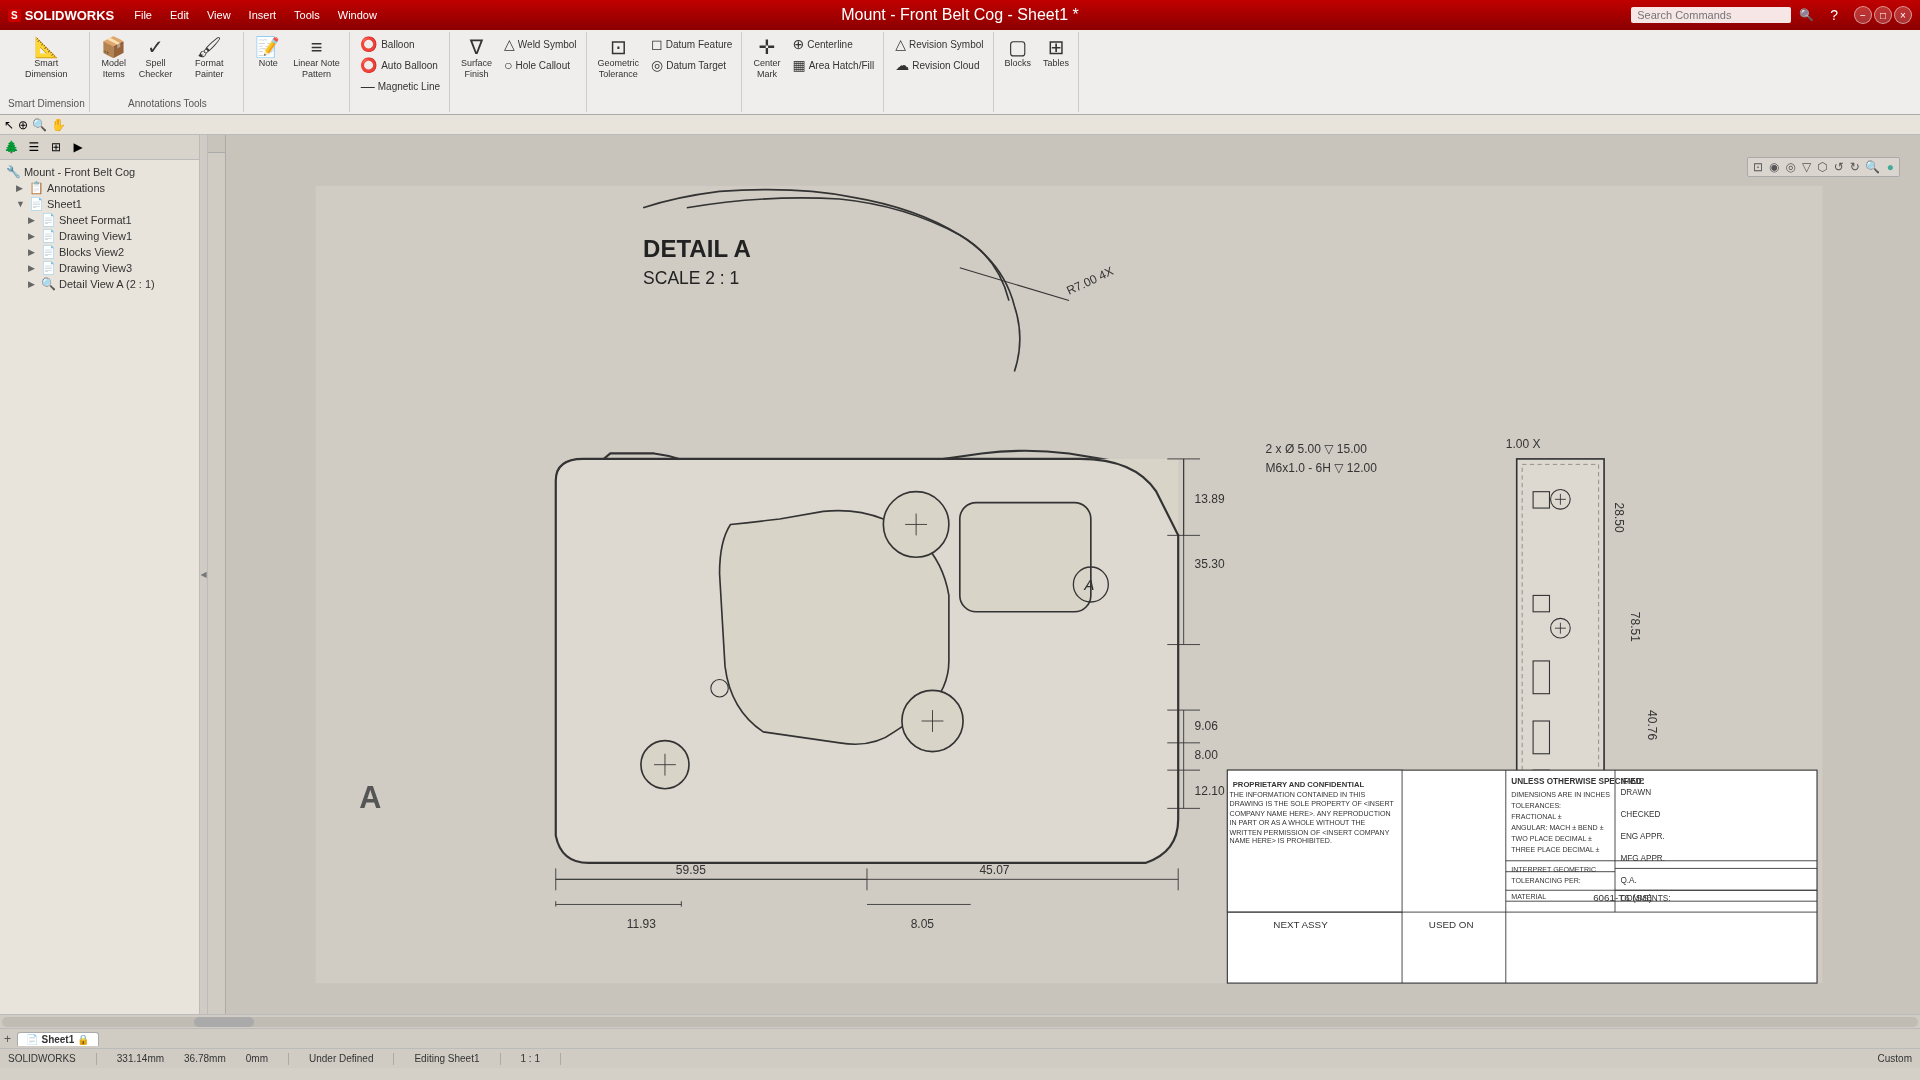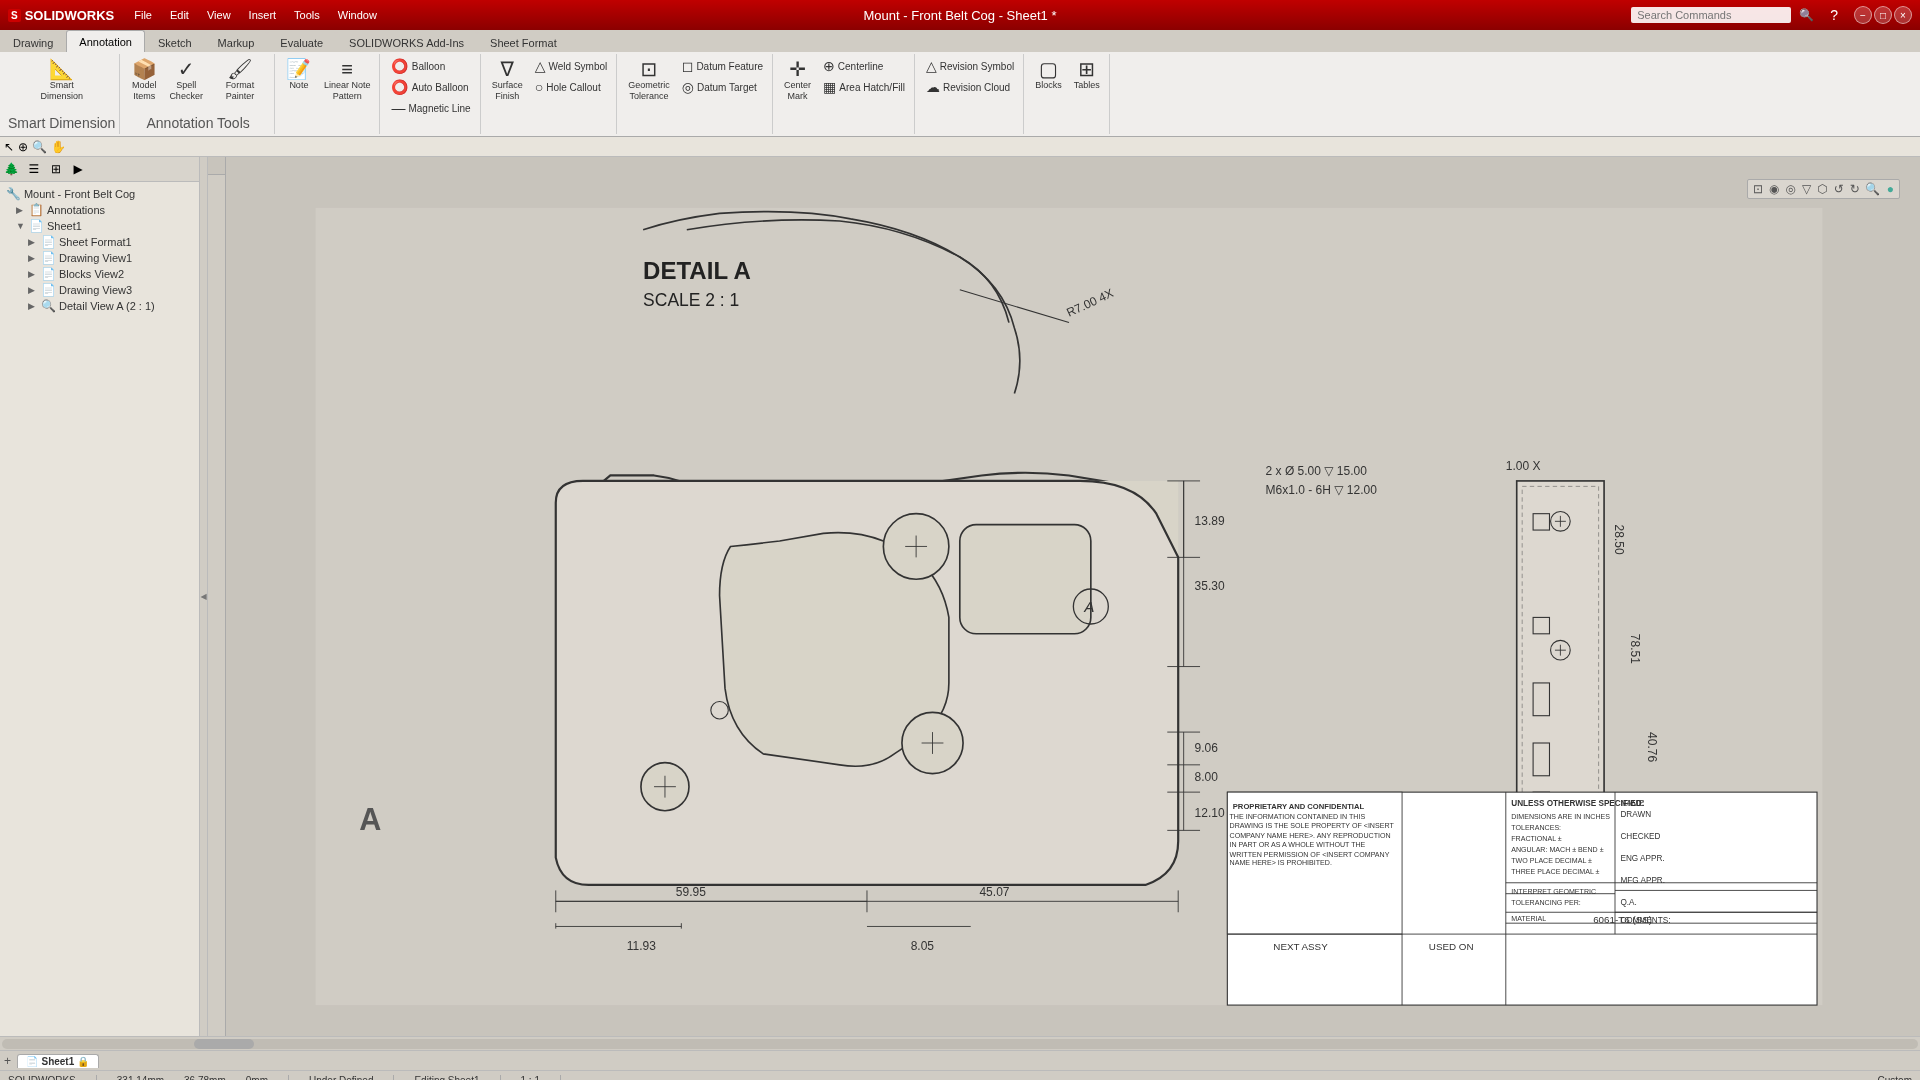--- a/index.html
+++ b/index.html
@@ -11,21 +11,21 @@
       background: linear-gradient(to bottom, #c00000, #8b0000);
       display: flex;
       align-items: center;
       padding: 0 8px;
       color: white;
       position: relative;
     }
     #titlebar .logo { font-weight: bold; font-size: 13px; color: white; margin-right: 12px; display: flex; align-items: center; gap: 4px; }
     #titlebar .menu-items { display: flex; gap: 2px; justify-content: space-between; }
     #titlebar .menu-item { padding: 2px 8px; cursor: pointer; border-radius: 2px; font-size: 11px; color: white; }
-    #titlebar .title-center { position: absolute; left: 50%; transform: translateX(-50%); font-size: 13px; color: white; }
+    #titlebar .title-center { position: absolute; left: 50%; transform: translateX(-50%); font-size: 16px; color: white; }
     #titlebar .right-controls { margin-left: auto; display: flex; align-items: center; gap: 8px; }
     #titlebar .search-box { background: rgba(255,255,255,0.9); border: none; border-radius: 2px; padding: 2px 6px; font-size: 11px; width: 160px; color: #333; }
     #titlebar .win-btns { display: flex; gap: 2px; margin-left: 8px; }
     #titlebar .win-btn { width: 18px; height: 18px; border-radius: 50%; border: 1px solid rgba(255,255,255,0.5); background: rgba(255,255,255,0.2); color: white; font-size: 10px; display: flex; align-items: center; justify-content: center; cursor: pointer; }
 
     
     #ribbon {
       background: linear-gradient(to bottom, #f0f0f0, #e0e0e0);
       border-bottom: 1px solid #aaa;
     }
@@ -73,21 +73,21 @@
       min-width: 60px;
     }
     .ribbon-group-content {
       display: flex;
       flex-direction: row;
       align-items: flex-start;
       gap: 2px;
       flex: 1;
     }
     .ribbon-group-label {
-      font-size: 14px;
+      font-size: 10px;
       color: #555;
       margin-top: auto;
       padding-bottom: 1px;
       text-align: center;
       width: 100%;
     }
     .ribbon-btn {
       display: flex;
       flex-direction: column;
       align-items: center;
@@ -310,29 +310,20 @@
     <span style="color:white;font-size:14px;cursor:pointer;margin-left:8px;">?</span>
     <div class="win-btns">
       <div class="win-btn">−</div>
       <div class="win-btn">□</div>
       <div class="win-btn">×</div>
     </div>
   </div>
 </div>
 
 <div id="ribbon">
-  <div id="ribbon-tabs">
-    <div class="ribbon-tab">Drawing</div>
-    <div class="ribbon-tab active">Annotation</div>
-    <div class="ribbon-tab">Sketch</div>
-    <div class="ribbon-tab">Markup</div>
-    <div class="ribbon-tab">Evaluate</div>
-    <div class="ribbon-tab">SOLIDWORKS Add-Ins</div>
-    <div class="ribbon-tab">Sheet Format</div>
-  </div>
   <div id="ribbon-content">
 
     <div class="ribbon-group">
       <div class="ribbon-group-content">
         <div class="ribbon-btn">
           <div class="btn-icon">📐</div>
           <div class="btn-label">Smart<br>Dimension</div>
         </div>
       </div>
       <div class="ribbon-group-label">Smart Dimension</div>
@@ -347,21 +338,21 @@
         <div class="ribbon-btn">
           <div class="btn-icon">✓</div>
           <div class="btn-label">Spell<br>Checker</div>
         </div>
         <div class="ribbon-btn">
           <div class="btn-icon">🖌</div>
           <div class="btn-label">Format
 Painter</div>
         </div>
       </div>
-      <div class="ribbon-group-label">Annotation Tools</div>
+      <div class="ribbon-group-label">Annotations Tools</div>
     </div>
 
     <div class="ribbon-group">
       <div class="ribbon-group-content">
         <div class="ribbon-btn">
           <div class="btn-icon">📝</div>
           <div class="btn-label">Note</div>
         </div>
         <div class="ribbon-btn">
           <div class="btn-icon">≡</div>

